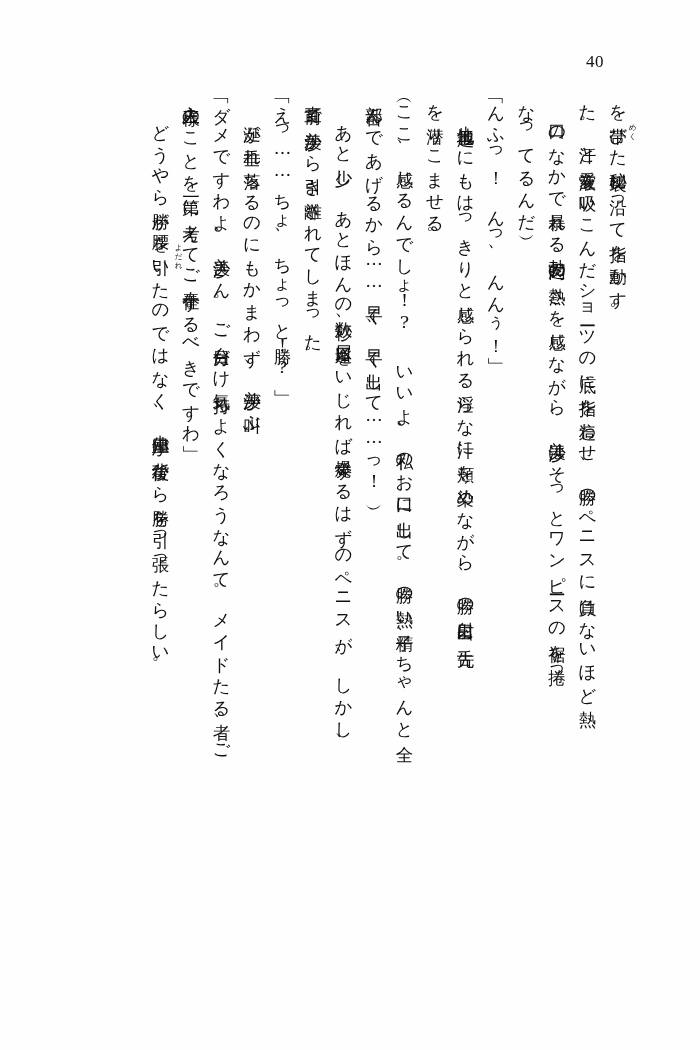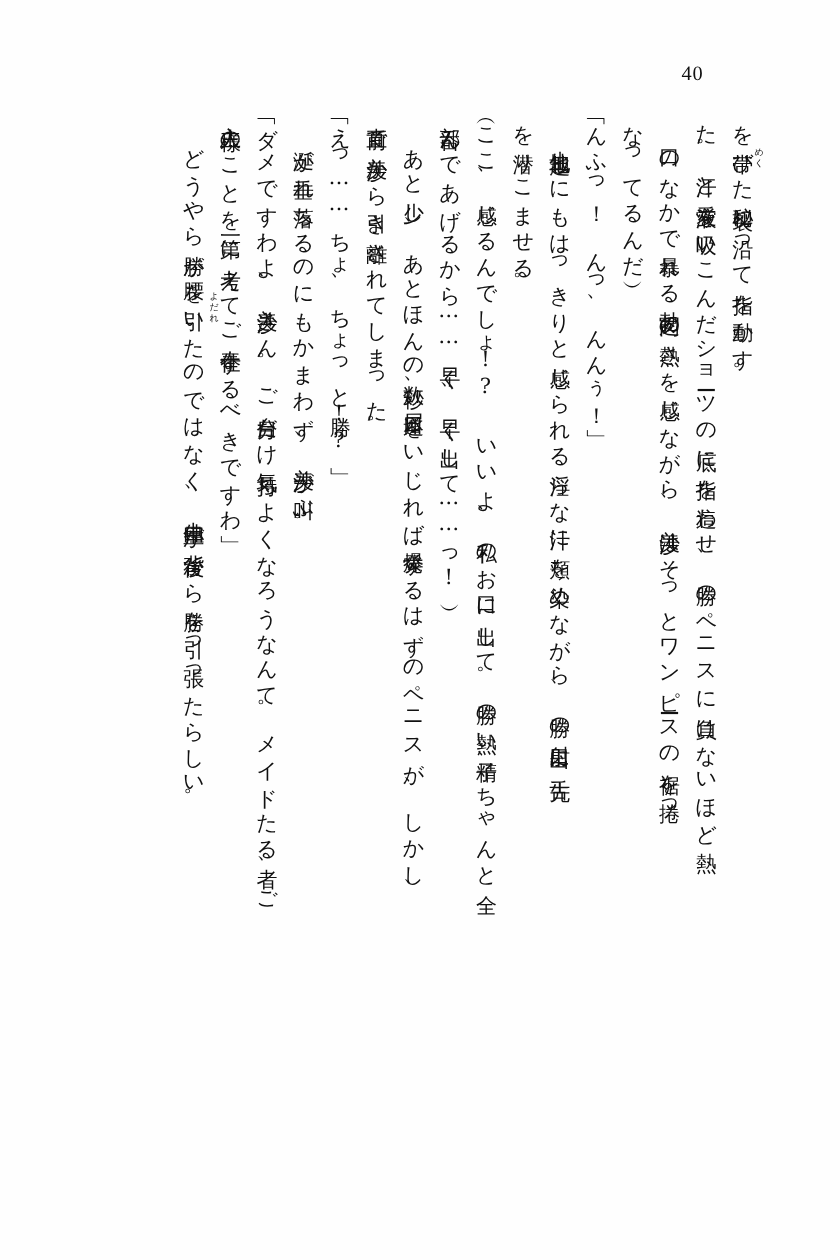--- a/index.html
+++ b/index.html
@@ -19,21 +19,21 @@
   .page {
     position: absolute;
     inset: 0;
     background: #fefefe;
   }
 
   
   .page-number {
     position: absolute;
     top: 52px;
-    right: 114px;
+    right: 96px;
     font-size: 17px;
     letter-spacing: 0.5px;
     color: #111;
     font-family: "Liberation Serif", "DejaVu Serif", serif;
   }
 
   
   .text-block {
     position: absolute;
     top: 92px;

